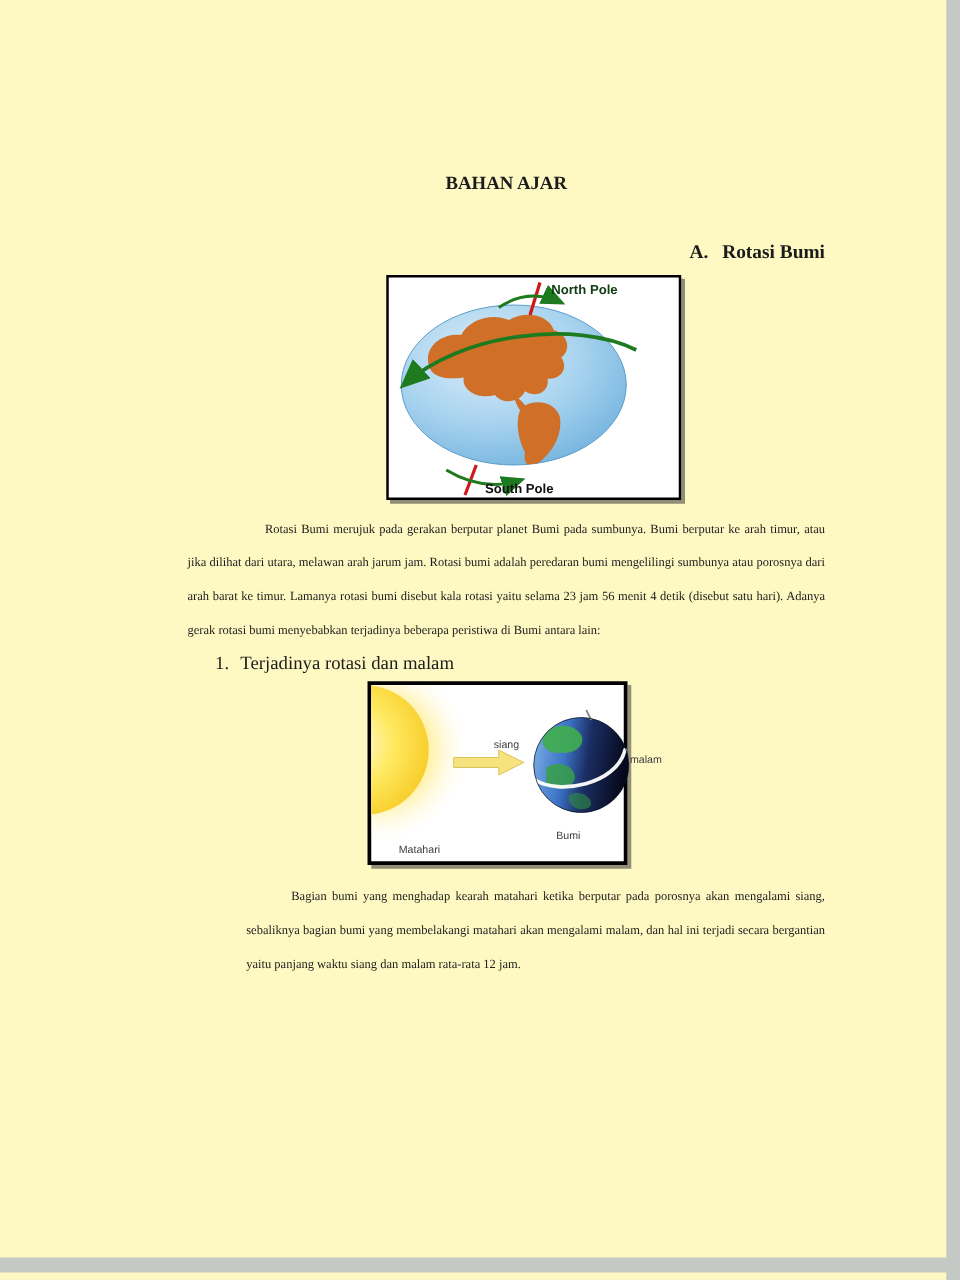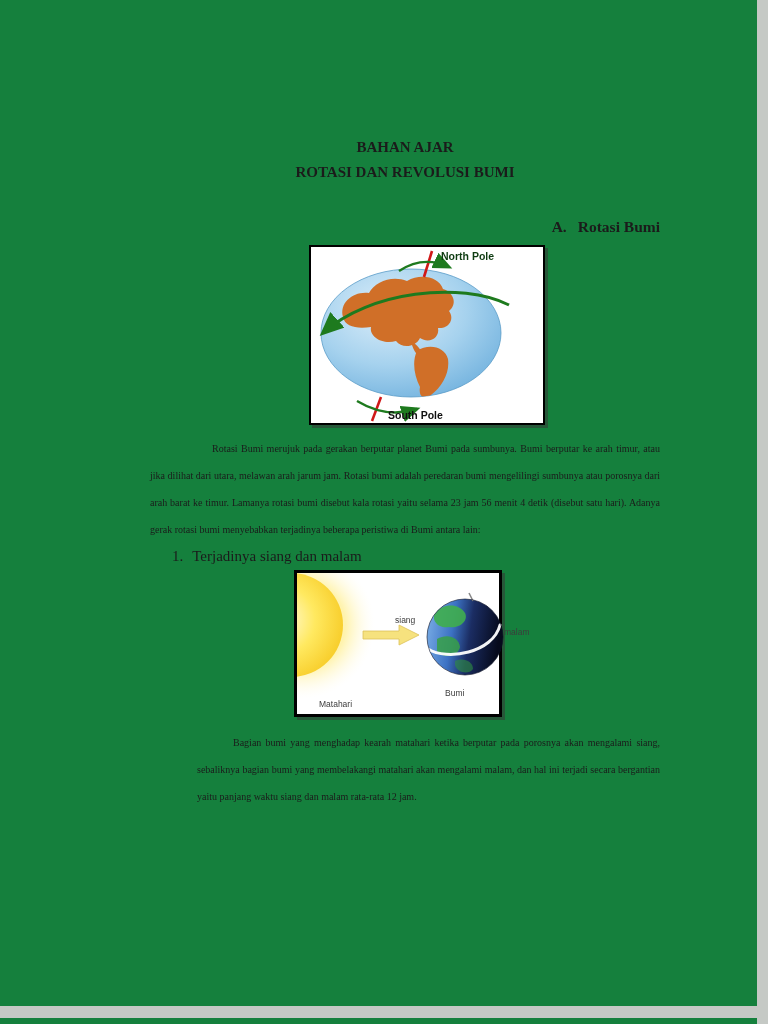--- a/index.html
+++ b/index.html
@@ -5,21 +5,21 @@
   * { box-sizing: border-box; }
   html, body { margin: 0; padding: 0; }
   body {
     width: 768px; height: 1024px;
     background: #ffffff;
     font-family: "Liberation Serif", serif;
     color: #1b1b1b;
     overflow: hidden;
     position: relative;
   }
-  .page { position: absolute; inset: 0; background: #15803d; }
+  .page { position: absolute; inset: 0; background: #fef9c3; }
   .edge-right { position: absolute; top: 0; left: 757px; width: 11px; height: 1024px; background: #c5c9c5; }
   .edge-bottom { position: absolute; top: 1006px; left: 0; width: 768px; height: 12px; background: #c5c9c5; }
 
   .content { position: absolute; top: 0; left: 150px; width: 510px; }
 
   .doc-title { text-align: center; font-weight: bold; font-size: 15px; line-height: 18px; }
   .doc-title.first  { margin-top: 138px; }
   .doc-title.second { margin-top: 7px; }
 
   .section-heading { margin-top: 37px; font-weight: bold; font-size: 15.5px; line-height: 18px; text-align: right; }
@@ -41,21 +41,20 @@
   .figlabel1.south { fill: #101010; }
   .figlabel2 { font-family: "Liberation Sans", sans-serif; font-size: 8.5px; fill: #3c3c3c; }
 </style>
 </head>
 <body>
 
 <div class="page">
   <div class="content">
 
     <div class="doc-title first">BAHAN AJAR</div>
-    <div class="doc-title second">ROTASI DAN REVOLUSI BUMI</div>
 
     <div class="section-heading">
       <span class="sec-label">A.</span><span>Rotasi Bumi</span>
     </div>
 
     <div class="figure fig1">
       <svg viewBox="0 0 200 176" width="200" height="176">
         <defs>
           <radialGradient id="ocean" cx="38%" cy="32%" r="78%">
             <stop offset="0%" stop-color="#ddeefa"></stop>
@@ -86,21 +85,21 @@
         <path d="M 46,154 Q 76,172 106,162" fill="none" stroke="#1e7a1e" stroke-width="2.4" marker-end="url(#ah)"></path>
 
         <text x="130" y="13" class="figlabel1">North Pole</text>
         <text x="77" y="172" class="figlabel1 south">South Pole</text>
       </svg>
     </div>
 
     <p class="para para1">Rotasi Bumi merujuk pada gerakan berputar planet Bumi pada sumbunya. Bumi berputar ke arah timur, atau jika dilihat dari utara, melawan arah jarum jam. Rotasi bumi adalah peredaran bumi mengelilingi sumbunya atau porosnya dari arah barat ke timur. Lamanya rotasi bumi disebut kala rotasi yaitu selama 23 jam 56 menit 4 detik (disebut satu hari). Adanya gerak rotasi bumi menyebabkan terjadinya beberapa peristiwa di Bumi antara lain:</p>
 
     <div class="list-item">
-      <span class="li-num">1.</span><span>Terjadinya siang dan malam</span>
+      <span class="li-num">1.</span><span>Terjadinya rotasi dan malam</span>
     </div>
 
     <div class="figure fig2">
       <svg viewBox="0 0 254 141" width="254" height="141">
         <defs>
           <radialGradient id="sunGlow" cx="50%" cy="50%" r="50%">
             <stop offset="0%" stop-color="#fff7b0"></stop>
             <stop offset="60%" stop-color="#fff1a0" stop-opacity="0.85"></stop>
             <stop offset="100%" stop-color="#fffdf0" stop-opacity="0"></stop>
           </radialGradient>

